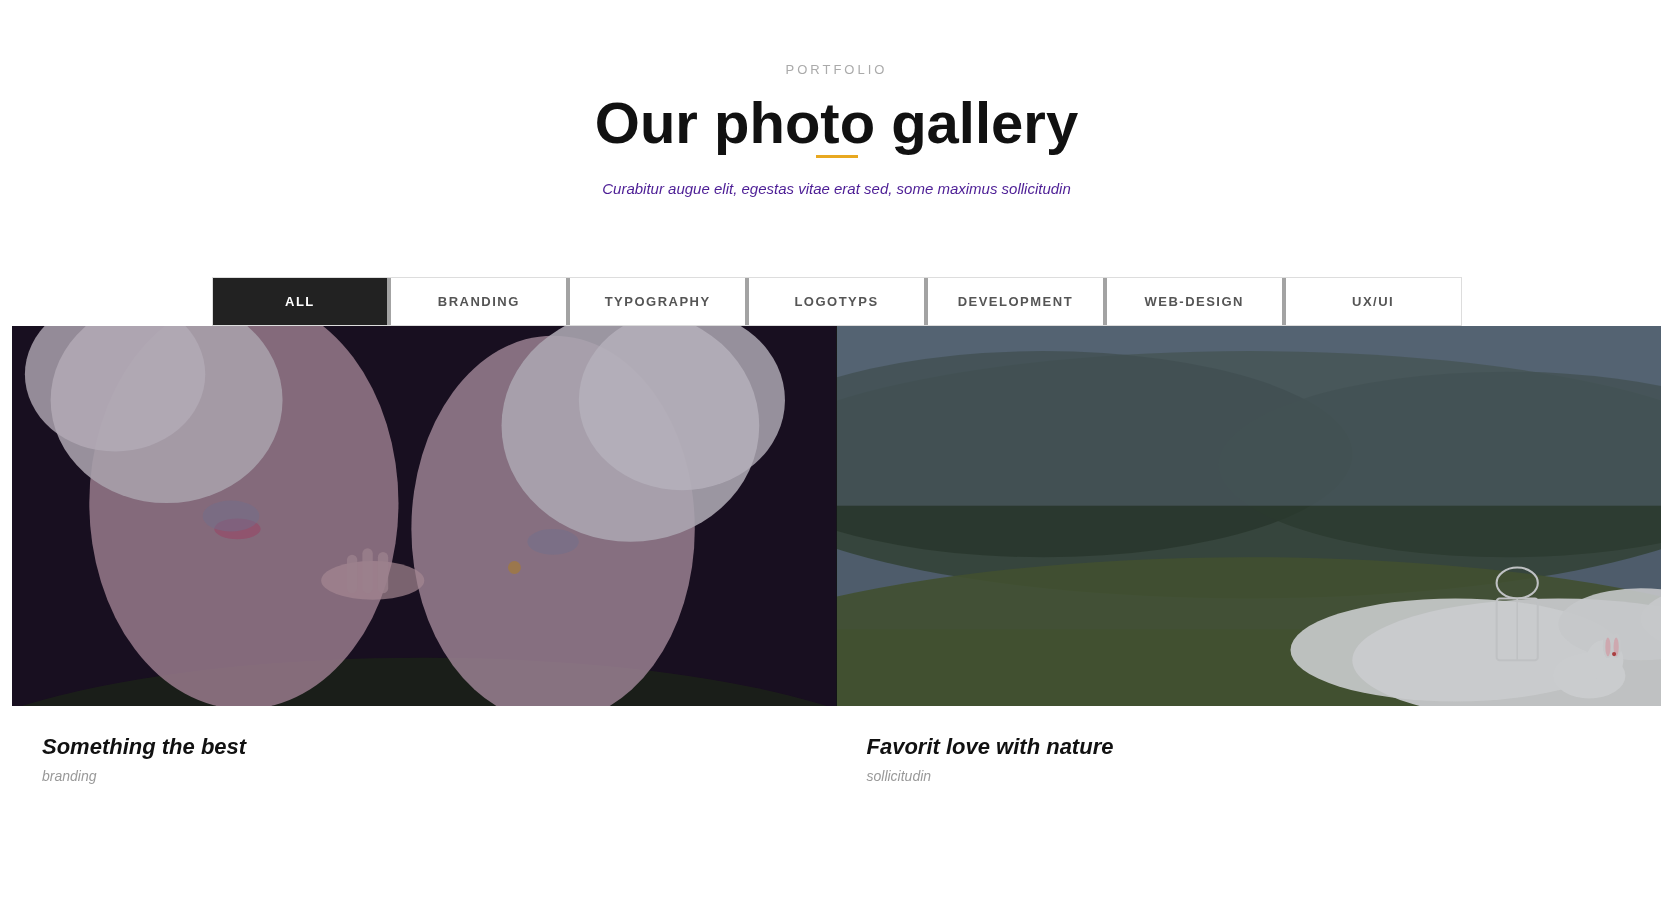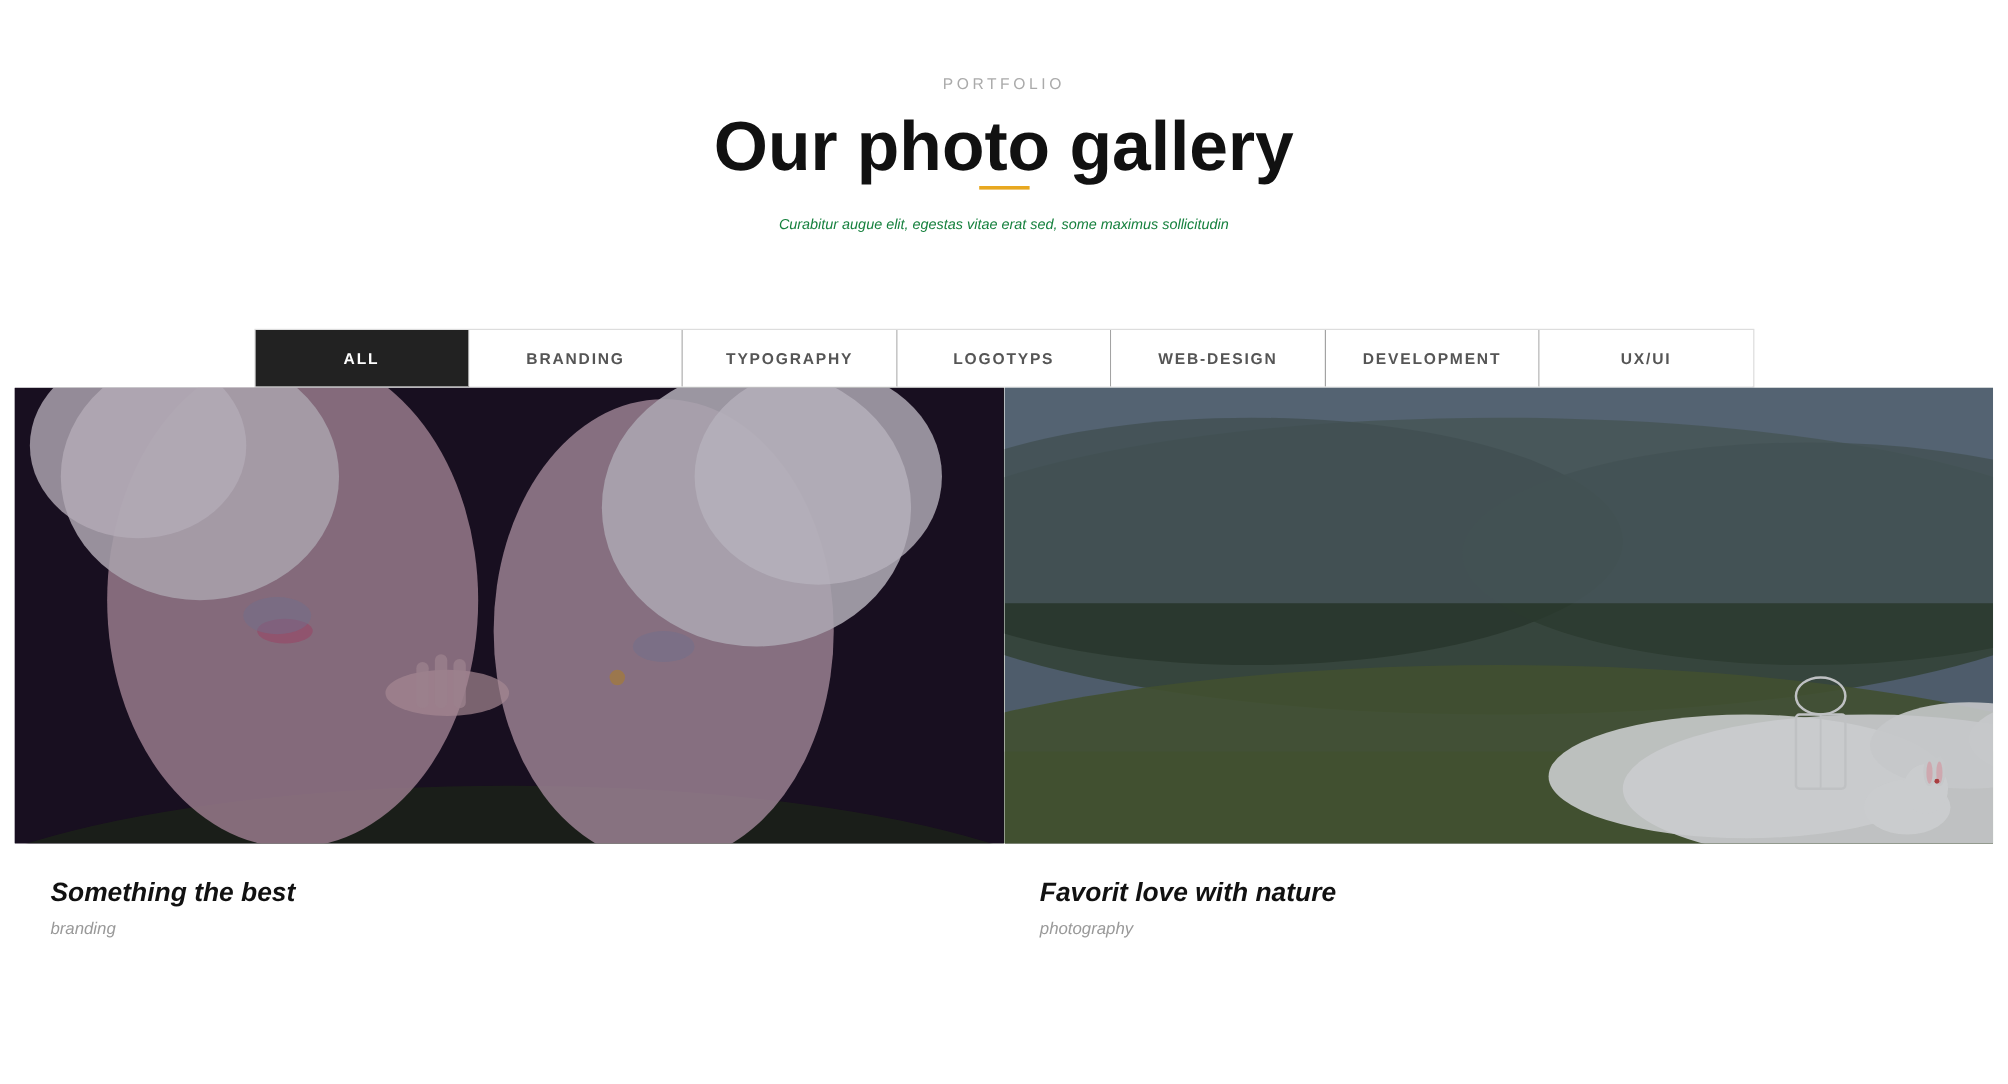--- a/index.html
+++ b/index.html
@@ -39,22 +39,22 @@
     }
 
     .title-divider {
       width: 42px;
       height: 3px;
       background: #e8a820;
       margin: 0 auto 22px;
     }
 
     .subtitle-text {
-      font-size: 12px;
-      color: #15803d;
+      font-size: 15px;
+      color: #4c1d95;
       font-family: Arial, sans-serif;
       font-style: italic;
       margin-bottom: 10px;
     }
 
     
     .filter-bar {
       display: flex;
       justify-content: center;
       margin: 40px auto 0;
@@ -65,21 +65,21 @@
     .filter-tab {
       flex: 1;
       padding: 16px 10px;
       text-align: center;
       font-family: Arial, sans-serif;
       font-size: 13px;
       font-weight: 600;
       letter-spacing: 1.5px;
       text-transform: uppercase;
       cursor: pointer;
-      border-right: 1px solid #a3a3a3;
+      border-right: 4px solid #a3a3a3;
       background: #fff;
       color: #555;
       transition: background 0.2s, color 0.2s;
     }
 
     .filter-tab:last-child {
       border-right: none;
     }
 
     .filter-tab.active {
@@ -159,22 +159,22 @@
     <h1 class="main-title">Our photo gallery</h1>
     <div class="title-divider"></div>
     <p class="subtitle-text">Curabitur augue elit, egestas vitae erat sed, some maximus sollicitudin</p>
   </div>
 
   <div class="filter-bar">
     <div class="filter-tab active">ALL</div>
     <div class="filter-tab">BRANDING</div>
     <div class="filter-tab">TYPOGRAPHY</div>
     <div class="filter-tab">LOGOTYPS</div>
+    <div class="filter-tab">DEVELOPMENT</div>
     <div class="filter-tab">WEB-DESIGN</div>
-    <div class="filter-tab">DEVELOPMENT</div>
     <div class="filter-tab">UX/UI</div>
   </div>
 
   <div class="gallery-grid">
 
     <div class="gallery-item">
       <div class="fake-img-wrapper">
         <div class="faces-bg"></div>
         <svg class="face-svg" viewBox="0 0 640 380" preserveAspectRatio="xMidYMid slice">
 
@@ -253,19 +253,19 @@
           <ellipse cx="748" cy="317" rx="2.5" ry="9" fill="#ffb8c0" opacity="0.7"></ellipse>
           <ellipse cx="756" cy="317" rx="2.5" ry="9" fill="#ffb8c0" opacity="0.7"></ellipse>
 
           <circle cx="754" cy="324" r="2" fill="#cc4444"></circle>
 
           <rect width="800" height="380" fill="rgba(30,40,50,0.2)"></rect>
         </svg>
       </div>
       <div class="gallery-caption">
         <div class="gallery-item-title">Favorit love with nature</div>
-        <div class="gallery-item-category">photography</div>
+        <div class="gallery-item-category">sollicitudin</div>
       </div>
     </div>
 
   </div>
 
 </div>
 
 </body></html>

